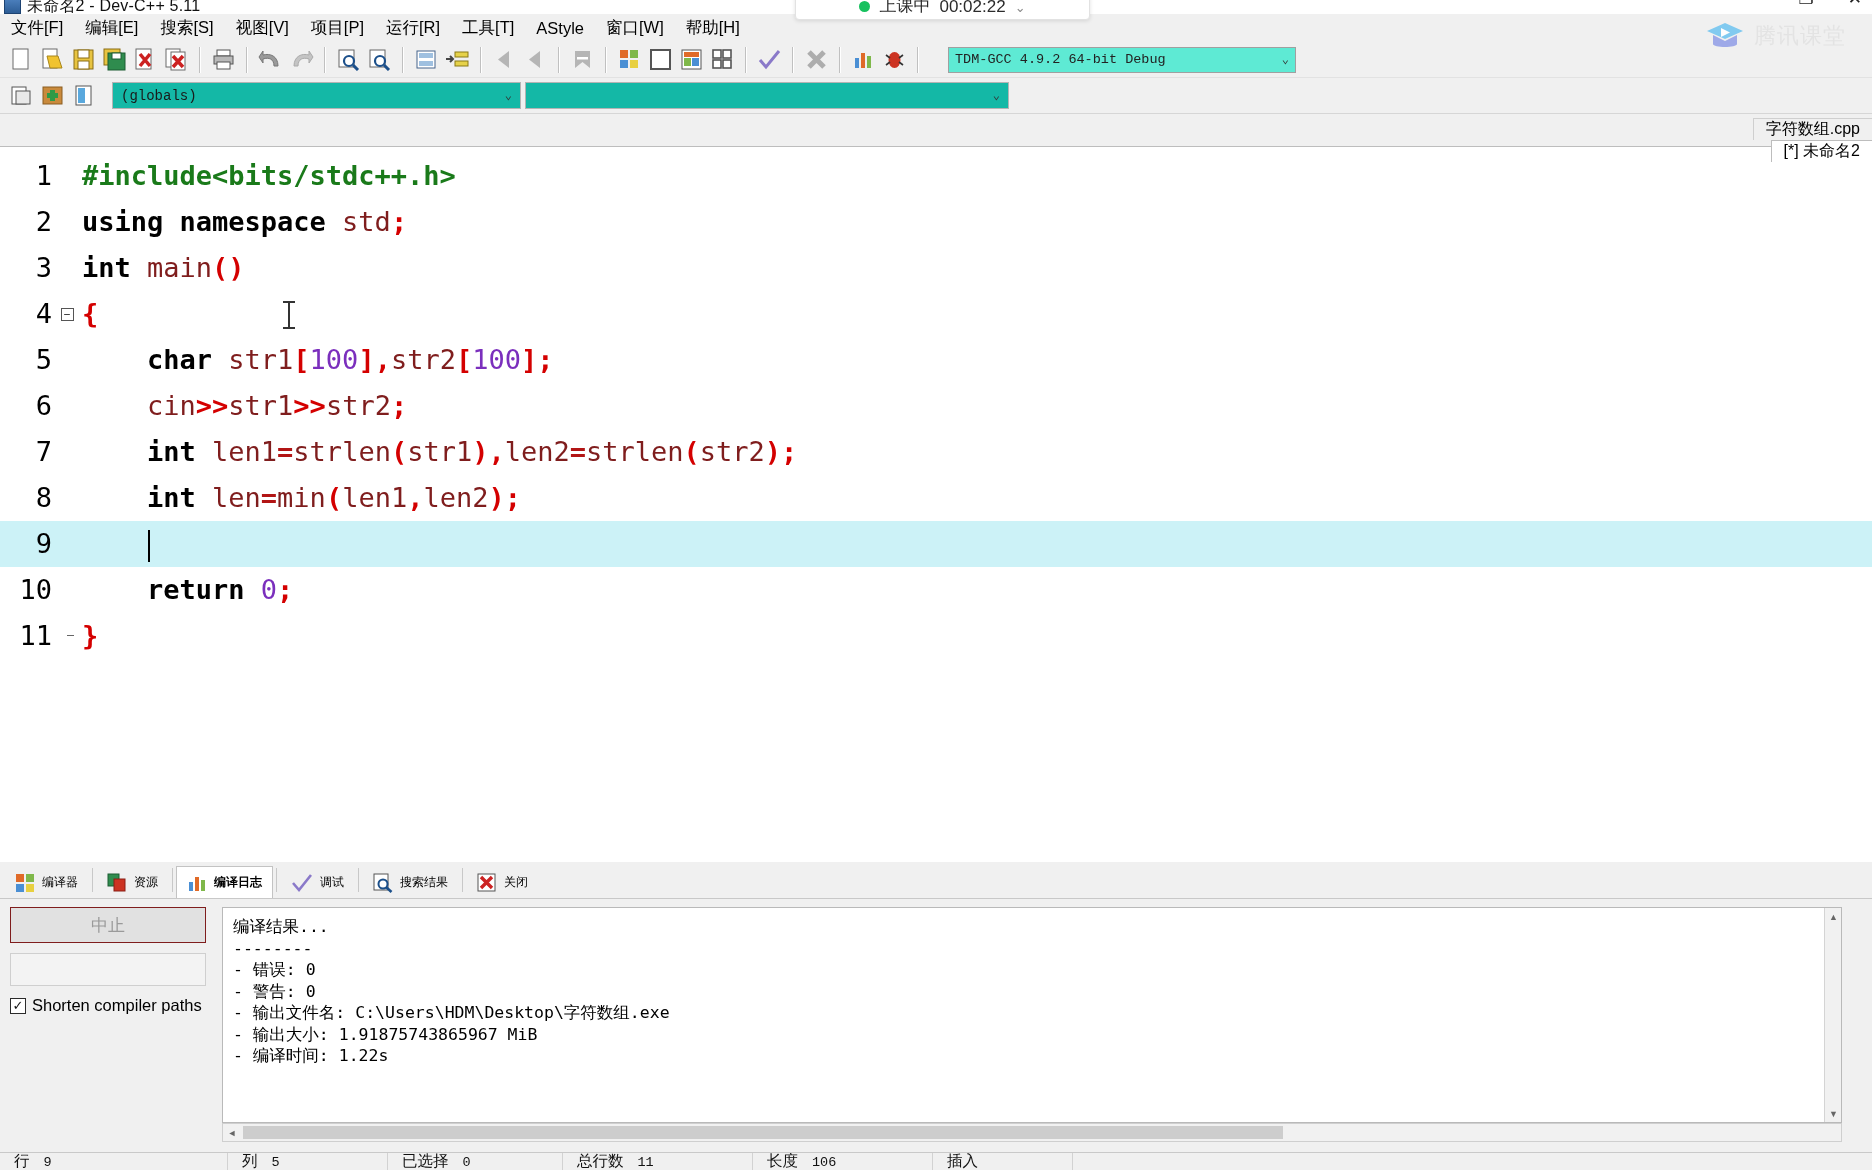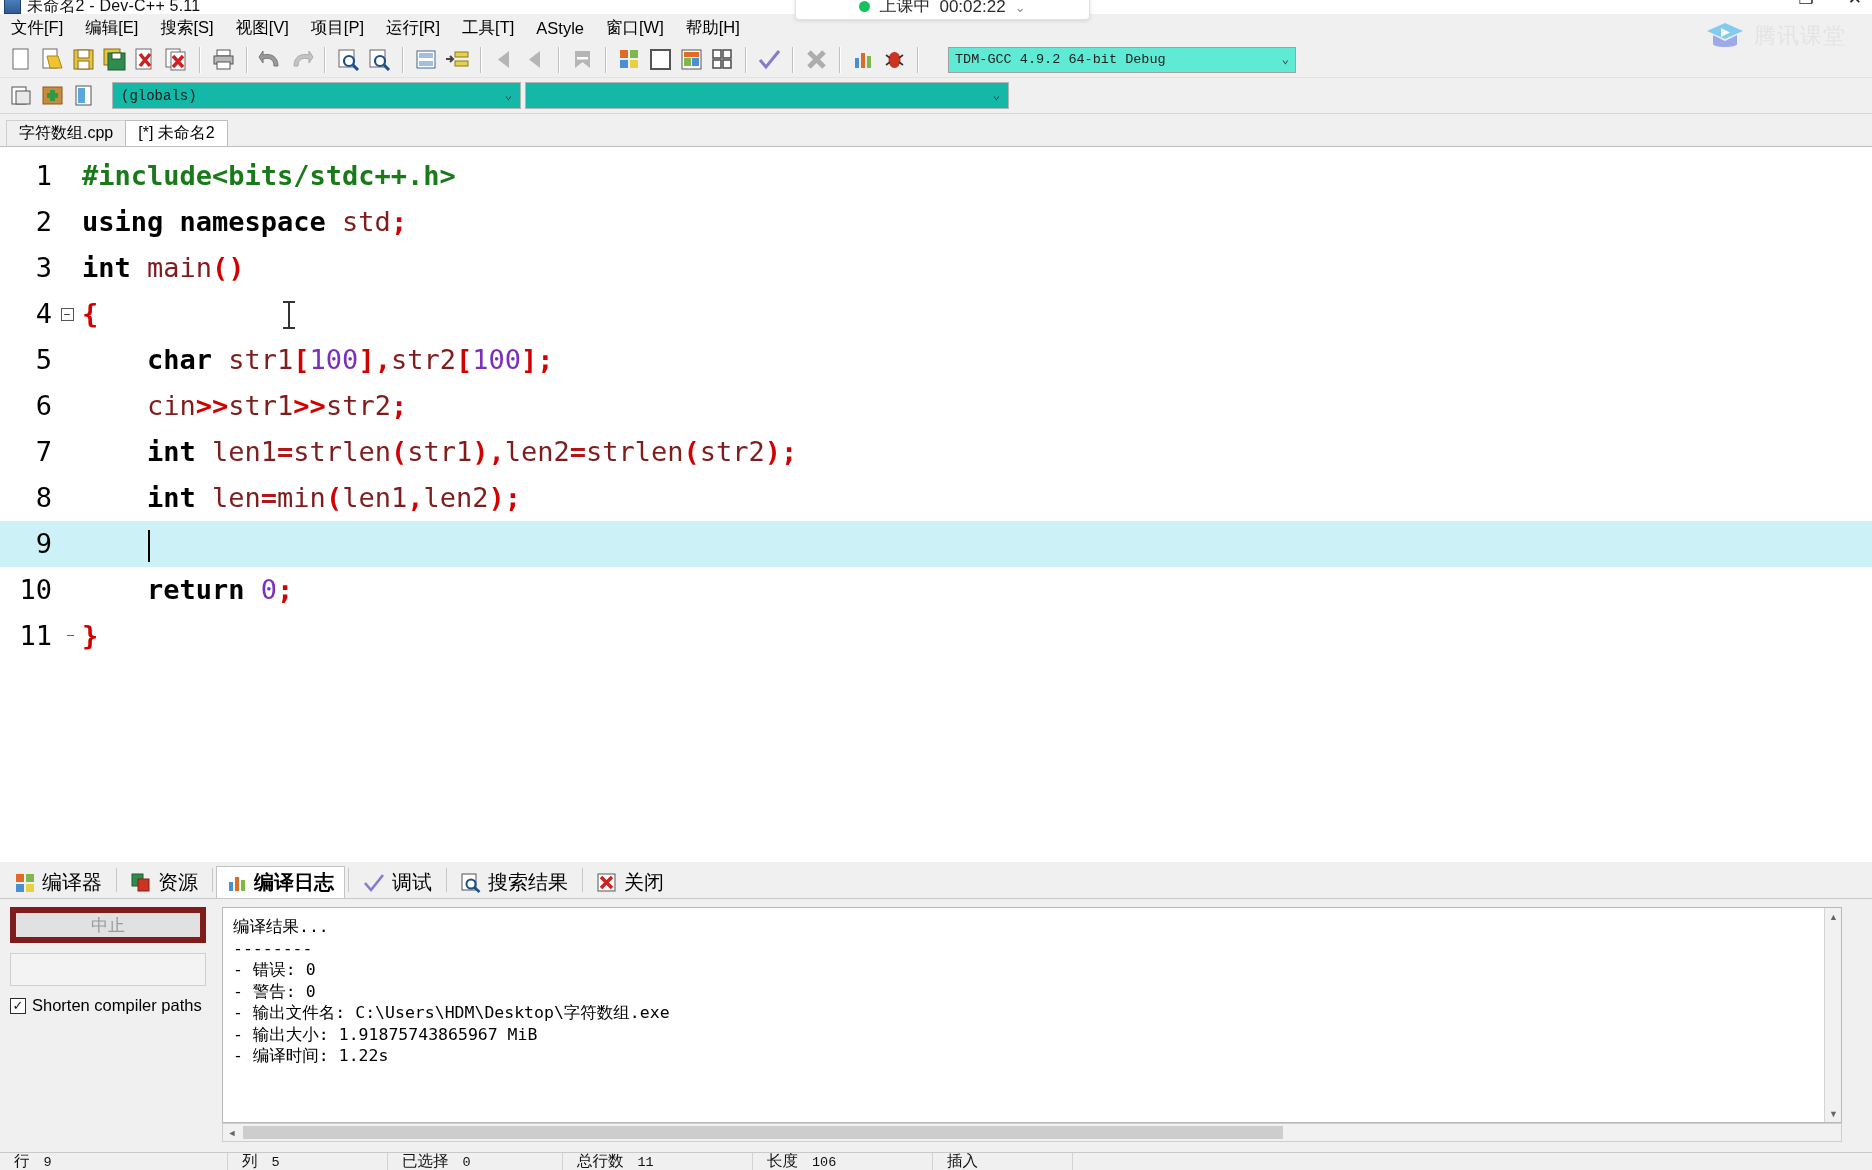--- a/index.html
+++ b/index.html
@@ -112,20 +112,21 @@
   .combo-globals { width: 409px; margin-left: 13px; }
   .combo-empty   { width: 484px; margin-left: 4px; }
 
   
   .edtabs {
     position: absolute; top: 118px; left: 0;
     width: 1872px; height: 28px;
     background: #f0f0f0;
     display: flex; align-items: flex-end;
     padding-left: 6px;
+    flex-direction: column;
   }
   .edtab {
     height: 26px; padding: 0 12px;
     display: flex; align-items: center;
     font-size: 16px; color: #000;
     background: #f0f0f0;
     border: 1px solid #cfcfcf;
     border-bottom: none;
     margin-right: -1px;
     white-space: nowrap;
@@ -214,21 +215,21 @@
   .panel-tabs {
     position: absolute; top: 862px; left: 0;
     width: 1872px; height: 36px;
     background: #f0f0f0;
     display: flex; align-items: flex-end;
     padding-left: 4px;
   }
   .ptab {
     height: 32px; padding: 0 10px;
     display: flex; align-items: center; gap: 7px;
-    font-size: 20px; color: #000;
+    font-size: 12px; color: #000;
     border: 1px solid transparent;
     border-bottom: none;
     white-space: nowrap;
   }
   .ptab.active {
     background: #ffffff;
     border-color: #c3c3c3;
     font-weight: bold;
   }
   .ptab-sep {
@@ -242,21 +243,21 @@
     background: #f0f0f0;
     border-top: 1px solid #c8c8c8;
   }
   .panel-left {
     position: absolute; left: 10px; top: 8px;
     width: 196px;
   }
   .abort-btn {
     width: 196px; height: 36px;
     background: #e1e1e1;
-    border: 6px solid #7f1d1d;
+    border: 1px solid #7f1d1d;
     display: flex; align-items: center; justify-content: center;
     font-size: 17px; color: #9a9a9a;
   }
   .progress-box {
     margin-top: 10px;
     width: 196px; height: 33px;
     background: #f3f3f3;
     border: 1px solid #cfcfcf;
   }
   .shorten-row {

